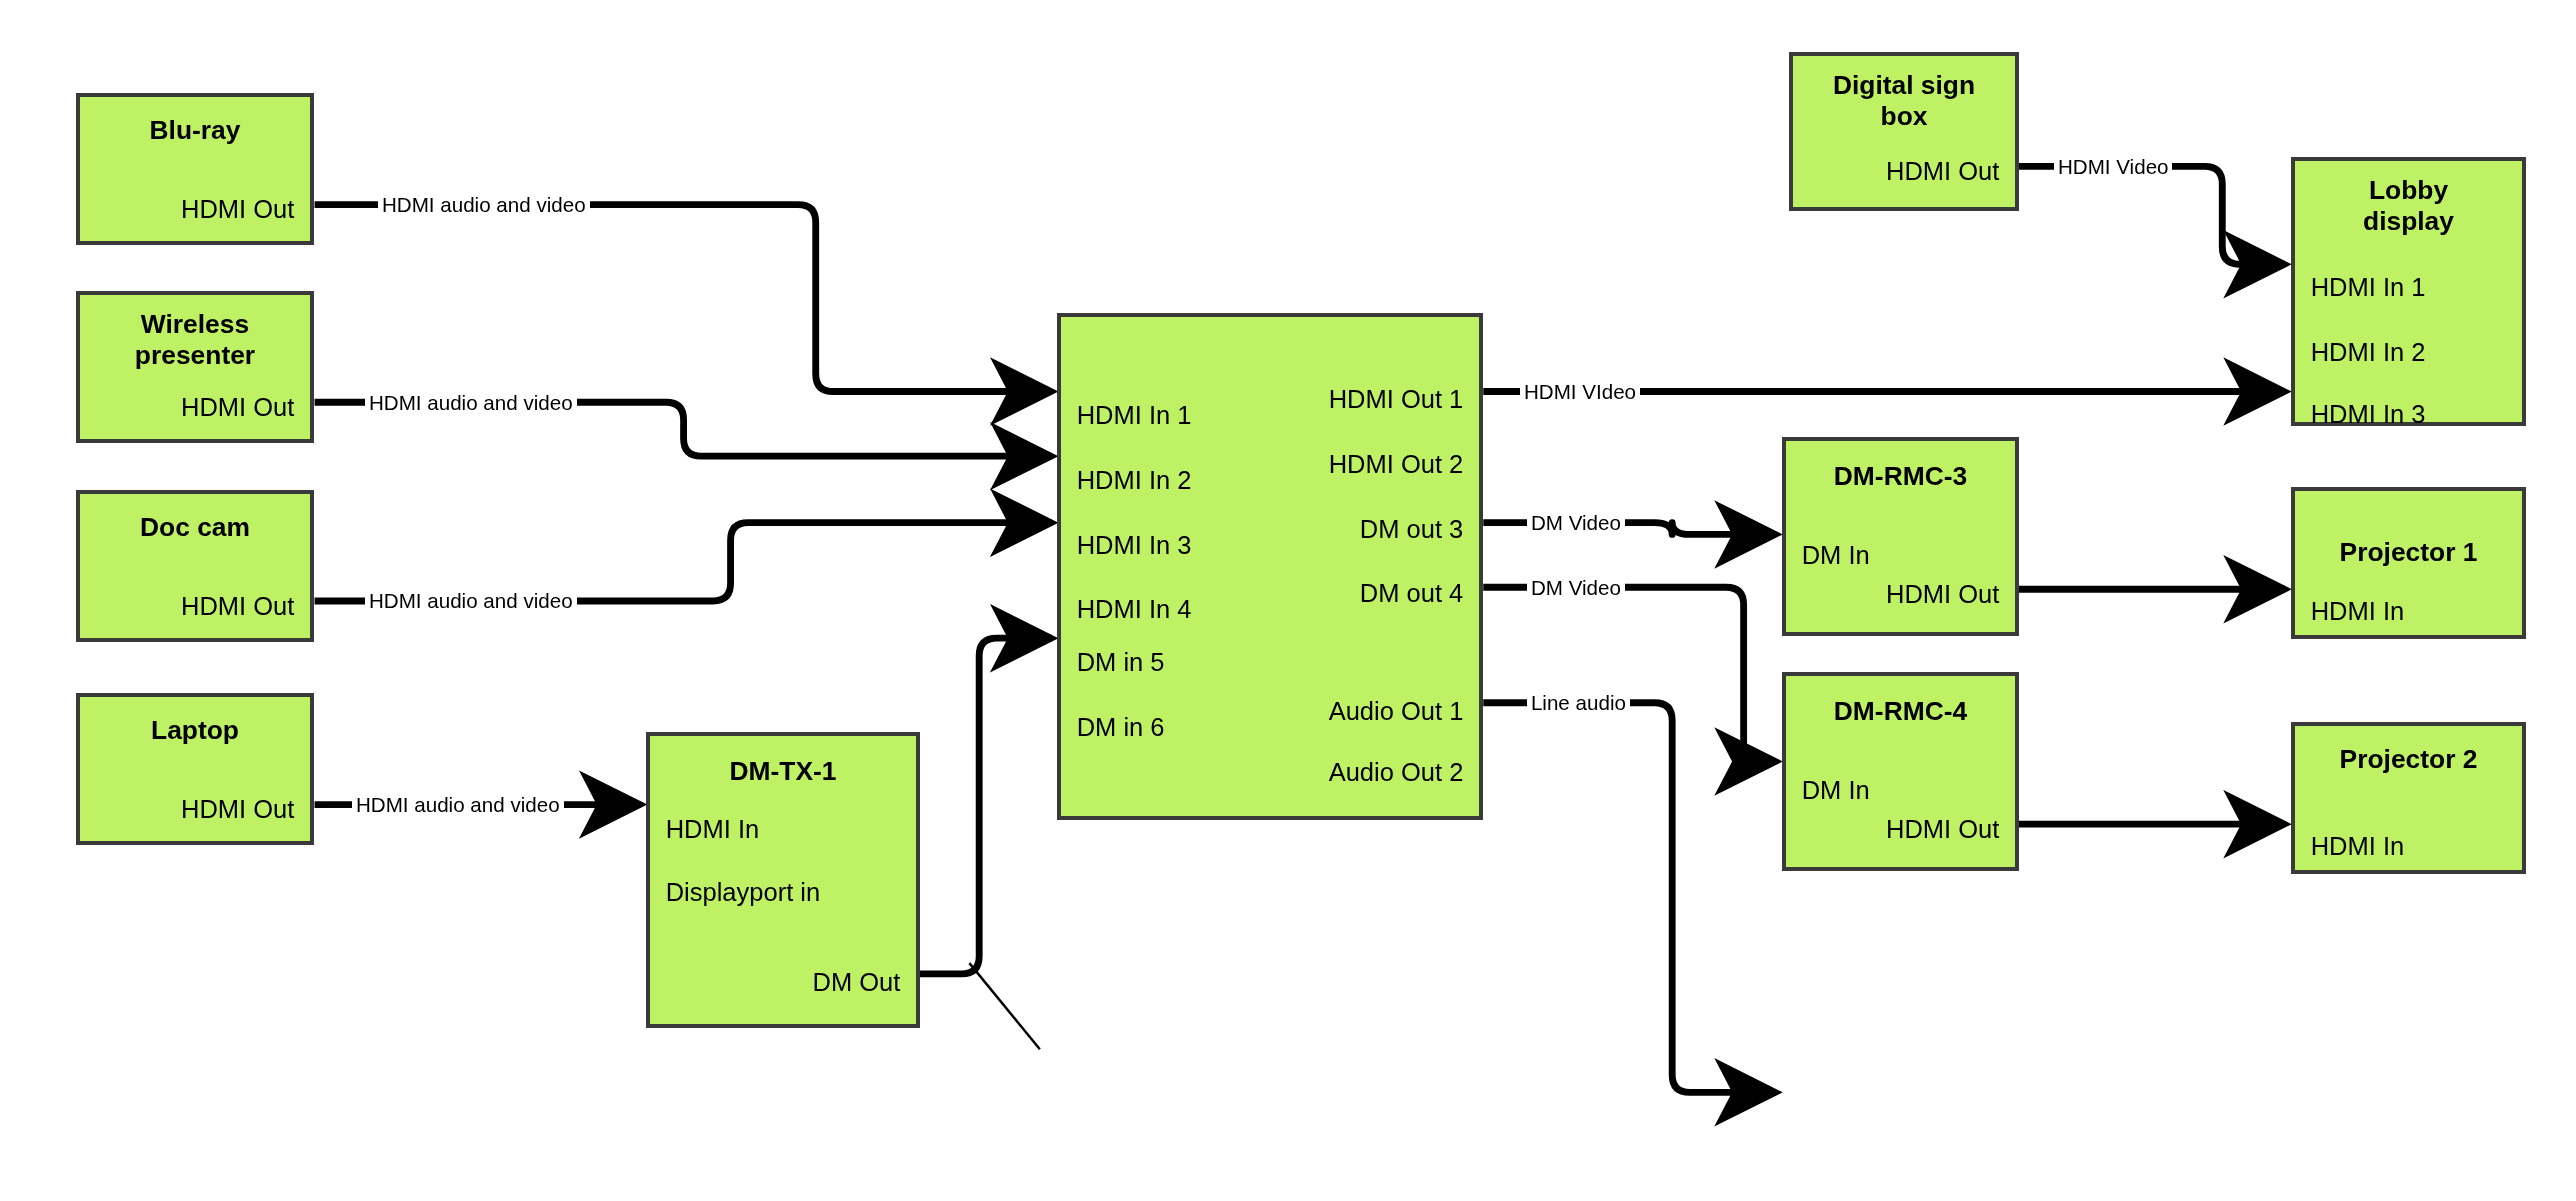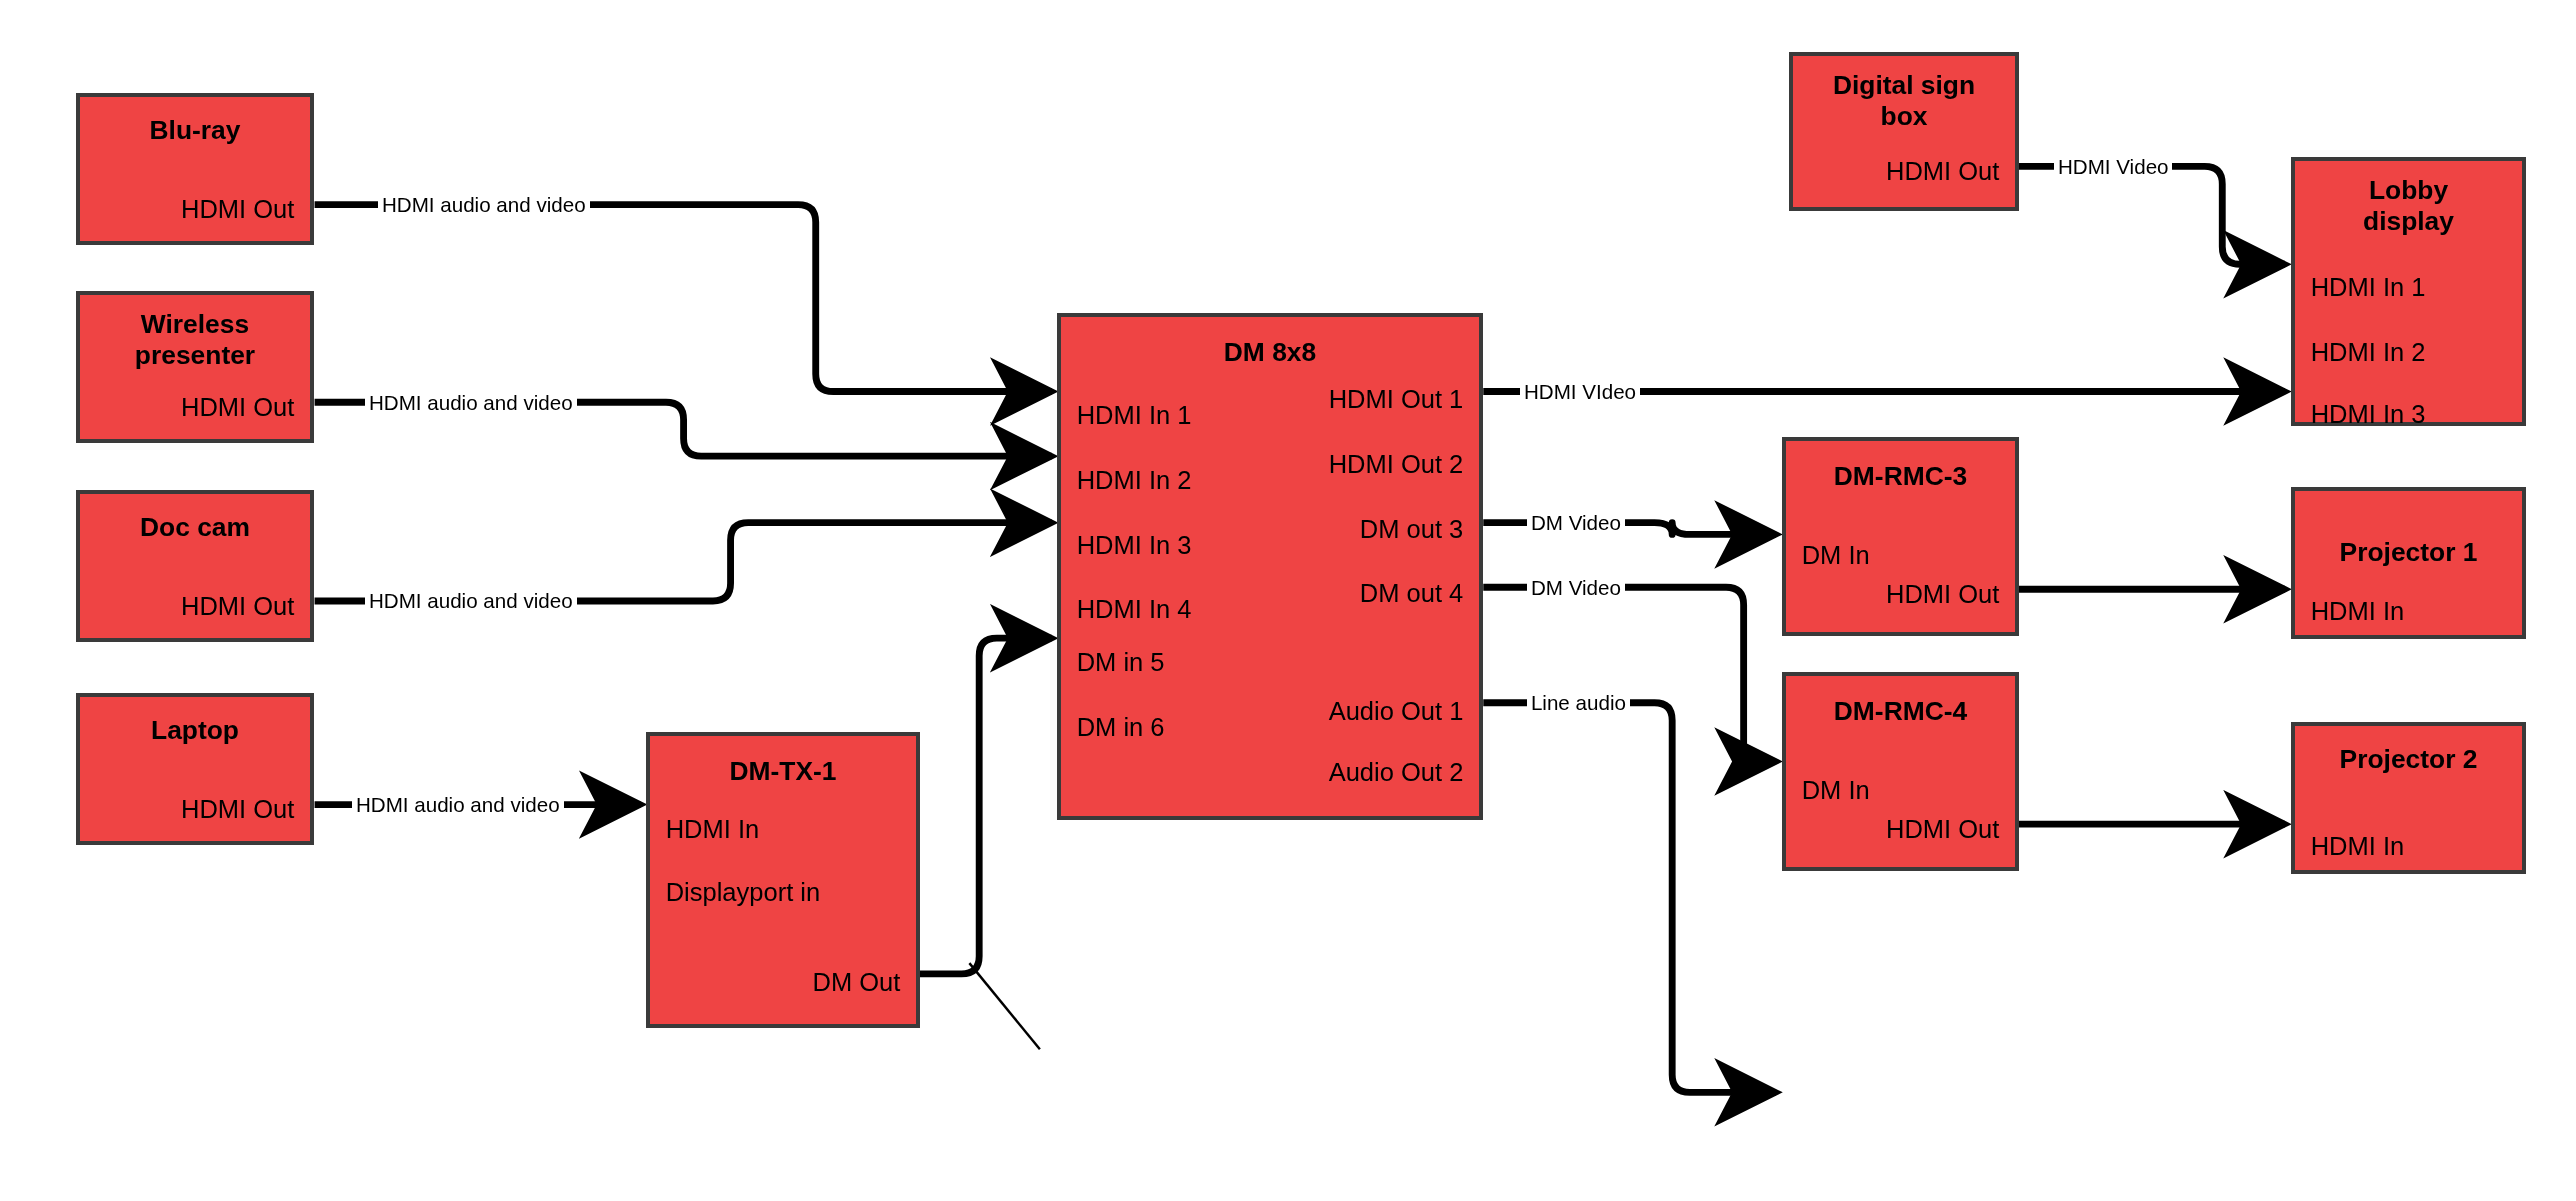--- a/index.html
+++ b/index.html
@@ -35,21 +35,21 @@
   }
   .leader {
     fill: none;
     stroke: #000000;
     stroke-width: 2.5;
   }
   .node {
     position: absolute;
     box-sizing: border-box;
     border: 4.9px solid #3a3a3a;
-    background: #ef4444;
+    background: #bef264;
     z-index: 2;
   }
   .node-dashed {
     position: absolute;
     box-sizing: border-box;
     border: 2.9px dotted #3a3a3a;
     background: #ffffff;
     z-index: 2;
     display: flex;
     align-items: center;
@@ -159,21 +159,20 @@
   </div>
 
   <div class="node" style="left:646px; top:732px; width:274px; height:296px;">
     <div class="node-title" style="top:19.6px;">DM-TX-1</div>
     <div class="port port-in" style="top:65px;">HDMI In</div>
     <div class="port port-in" style="top:128px;">Displayport in</div>
     <div class="port port-out" style="top:234px;">DM Out</div>
   </div>
 
   <div class="node" style="left:1057px; top:313px; width:426px; height:507px;">
-    <div class="node-title" style="top:19.6px;">DM 8x8</div>
 
     <div class="port port-in" style="top:70px;">HDMI In 1</div>
     <div class="port port-in" style="top:135px;">HDMI In 2</div>
     <div class="port port-in" style="top:200px;">HDMI In 3</div>
     <div class="port port-in" style="top:264px;">HDMI In 4</div>
     <div class="port port-in" style="top:317px;">DM in 5</div>
     <div class="port port-in" style="top:382px;">DM in 6</div>
 
     <div class="port port-out" style="top:70px;">HDMI Out 1</div>
     <div class="port port-out" style="top:135px;">HDMI Out 2</div>

